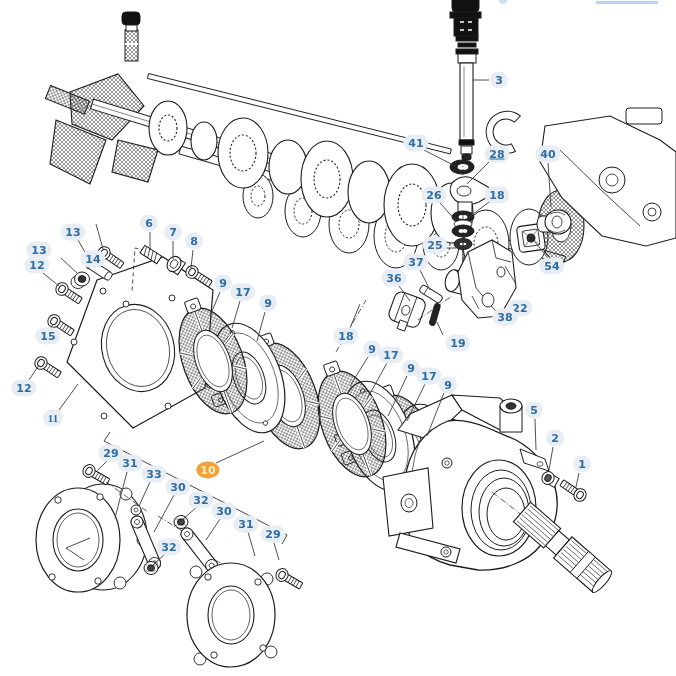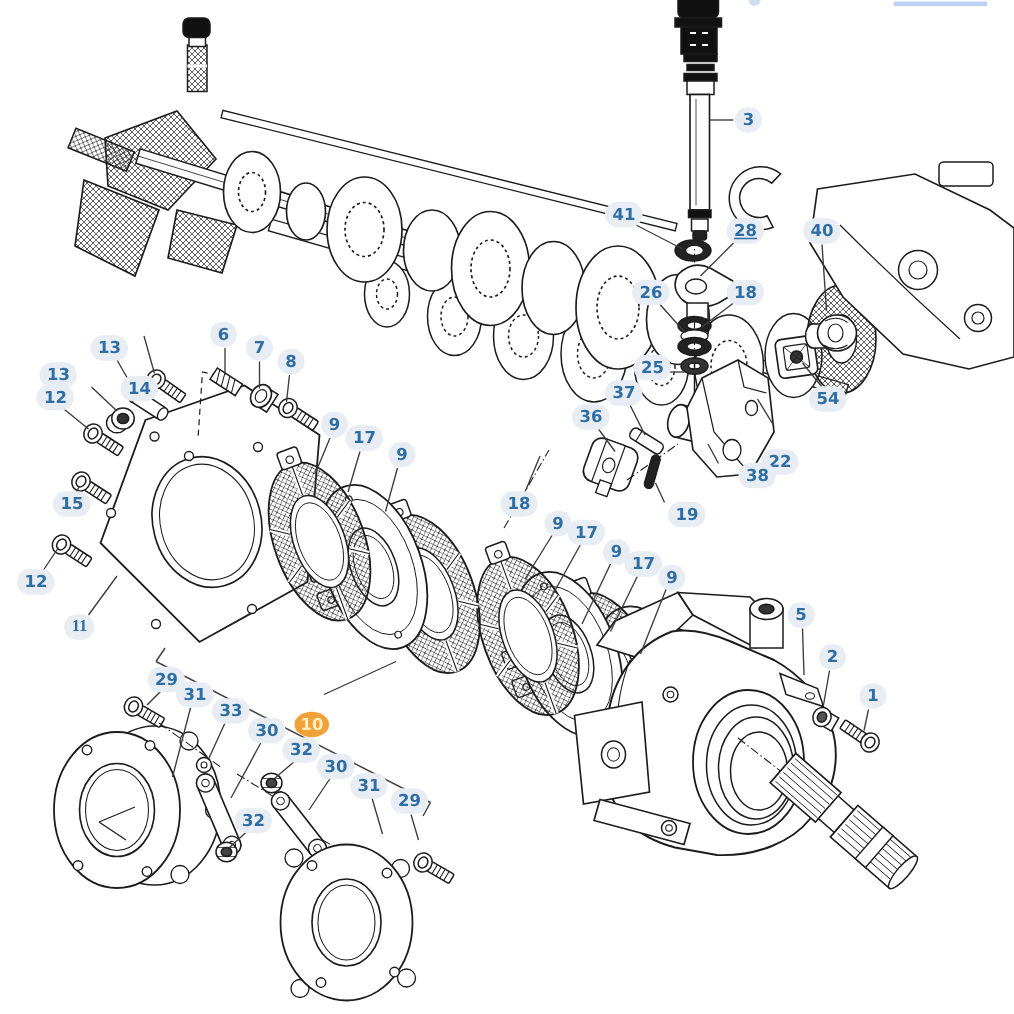--- a/index.html
+++ b/index.html
@@ -502,19 +502,19 @@
       <div class="callout" style="left: 582px; top: 464px;">1</div>
       <div class="callout" style="left: 111px; top: 453px;">29</div>
       <div class="callout" style="left: 130px; top: 463px;">31</div>
       <div class="callout" style="left: 154px; top: 474px;">33</div>
       <div class="callout" style="left: 178px; top: 487px;">30</div>
       <div class="callout" style="left: 201px; top: 500px;">32</div>
       <div class="callout" style="left: 224px; top: 511px;">30</div>
       <div class="callout" style="left: 246px; top: 524px;">31</div>
       <div class="callout" style="left: 273px; top: 534px;">29</div>
       <div class="callout" style="left: 169px; top: 547px;">32</div>
-      <div class="callout hl" style="left: 208px; top: 470px; margin-top: 13px;">10</div>
+      <div class="callout hl" style="left: 208px; top: 470px;">10</div>
     </div>
 
 <div class="artifact-line"></div>
 <div class="artifact-dot"></div>
 
 </div>
 
 </body></html>

